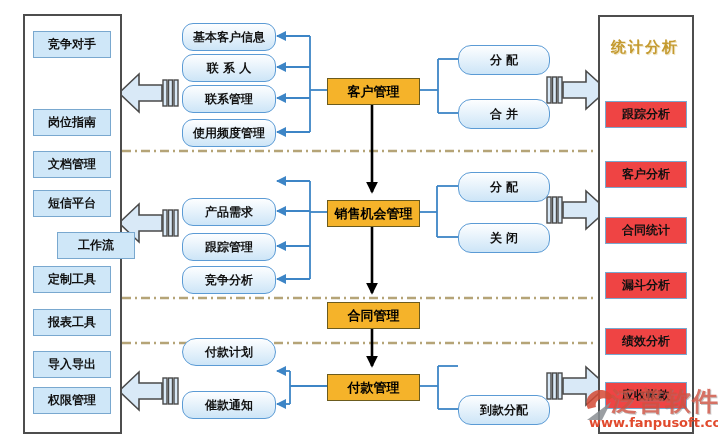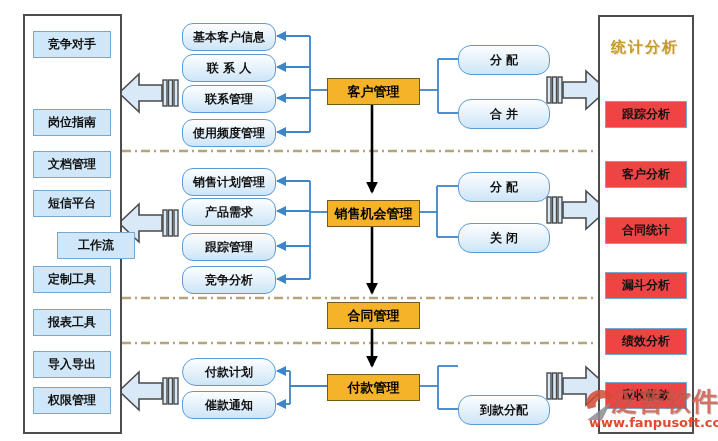--- a/index.html
+++ b/index.html
@@ -146,31 +146,30 @@
   <div class="rpanel-box" style="top:382px;">应收帐款</div>
 
   <div class="round-box" style="top:23px;">基本客户信息</div>
   <div class="round-box" style="top:54px;">联 系 人</div>
   <div class="round-box" style="top:85px;">联系管理</div>
   <div class="round-box" style="top:119px;">使用频度管理</div>
   <div class="main-box" style="top:78px;">客户管理</div>
   <div class="pill-box" style="top:45px;">分  配</div>
   <div class="pill-box" style="top:99px;">合  并</div>
 
-  <div class="round-box" style="top:168px;">销售计划管理</div>
   <div class="round-box" style="top:198px;">产品需求</div>
   <div class="round-box" style="top:233px;">跟踪管理</div>
   <div class="round-box" style="top:266px;">竞争分析</div>
   <div class="main-box" style="top:200px;">销售机会管理</div>
   <div class="pill-box" style="top:172px;">分  配</div>
   <div class="pill-box" style="top:223px;">关  闭</div>
 
   <div class="main-box" style="top:302px;">合同管理</div>
 
-  <div class="round-box" style="top:358px;border-radius:14px;">付款计划</div>
+  <div class="round-box" style="top:338px;border-radius:14px;">付款计划</div>
   <div class="round-box" style="top:391px;">催款通知</div>
   <div class="main-box" style="top:374px;">付款管理</div>
   <div class="pill-box" style="top:395px;">到款分配</div>
 
   <div class="watermark">
     <svg class="wm-logo" width="34" height="34" viewBox="0 0 34 34">
       <path d="M30,7 A14,13 0 0 0 5,19 L13,17 A8,7 0 0 1 26,10 Z" fill="#d44a35"></path>
       <path d="M4,30 L28,12 L19,30 Z" fill="#8a8f94"></path>
     </svg>
     <div class="wm-brand">泛普软件</div>

